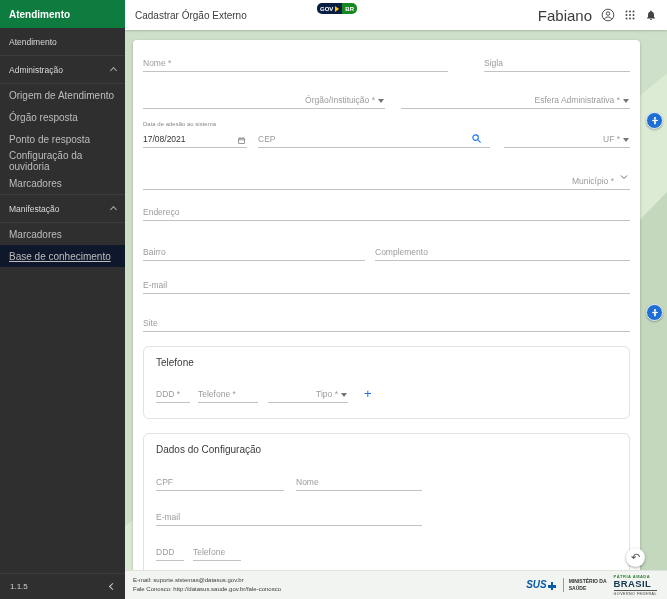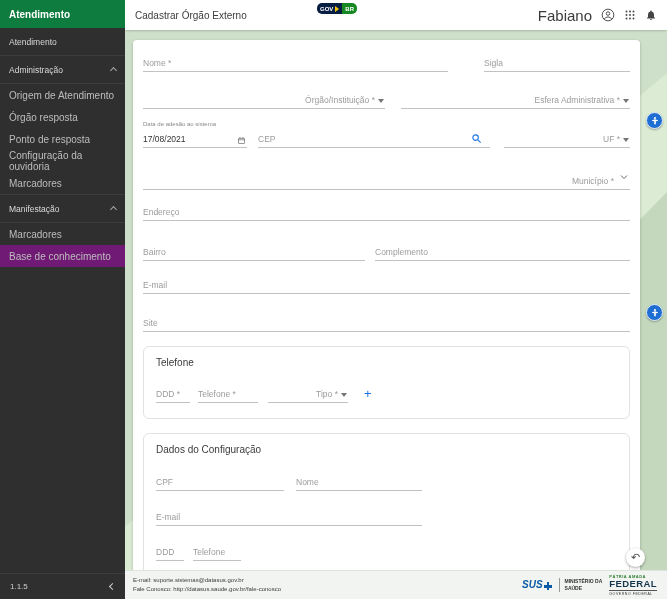--- a/index.html
+++ b/index.html
@@ -7,21 +7,21 @@
   body { font-family:"Liberation Sans", sans-serif; }
   .app { position:relative; width:667px; height:599px; overflow:hidden; background:#cfe0ca; }
 
   
   .sidebar { position:absolute; left:0; top:0; width:125px; height:599px; background:#2f2f2f; z-index:8; display:flex; flex-direction:column; }
   .sidebar-header { height:28px; background:#0e7c3f; color:#fff; font-size:10px; font-weight:bold; display:flex; align-items:center; padding:0 9px; flex:0 0 auto; }
   .nav { flex:1; overflow:hidden; }
   .nav-item { display:flex; align-items:center; justify-content:space-between; padding:0 9px; cursor:pointer; }
   .nav-item.top { height:27px; font-size:8.5px; color:#d9d9d9; }
   .nav-item.sub { height:22px; font-size:10px; color:#bdbdbd; }
-  .nav-item.active { background:#701a75; }
+  .nav-item.active { background:#0f172a;text-decoration:underline; }
   .nav-div { border-top:1px solid #3d3d3d; }
   .chev-up { width:5px; height:5px; border-left:1.2px solid #a8a8a8; border-top:1.2px solid #a8a8a8; transform:rotate(45deg); margin-top:2px; flex:0 0 auto; }
   .sidebar-bottom { height:26px; border-top:1px solid #3d3d3d; display:flex; align-items:center; justify-content:space-between; padding:0 10px; font-size:8px; color:#cfcfcf; flex:0 0 auto; }
   .chev-left { width:5px; height:5px; border-left:1.2px solid #cfcfcf; border-bottom:1.2px solid #cfcfcf; transform:rotate(45deg); cursor:pointer; }
 
   
   .topbar { position:absolute; left:125px; top:0; width:542px; height:30px; background:#fff; display:flex; align-items:center; padding:0 10px; box-shadow:0 1px 2px rgba(0,0,0,.18); z-index:6; }
   .topbar-title { font-size:10px; color:#3c3c3c; }
   .topbar-right { margin-left:auto; display:flex; align-items:center; gap:9px; }
   .user-name { font-size:15px; color:#3c3c3c; }
@@ -318,21 +318,21 @@
       <div class="sus-logo">
         <span class="sus-text">SUS</span>
         <span class="sus-cross"></span>
       </div>
       <div class="ministerio">
         <div>MINISTÉRIO DA</div>
         <div>SAÚDE</div>
       </div>
       <div class="brasil-logo">
         <div class="patria">PÁTRIA AMADA</div>
-        <div class="brasil">FEDERAL</div>
+        <div class="brasil">BRASIL</div>
         <div class="governo">GOVERNO FEDERAL</div>
       </div>
     </div>
   </footer>
 
   <div class="fab-access fab-top">
     <span>
       <svg viewBox="0 0 24 24" width="10" height="10" fill="#fff">
         <circle cx="12" cy="5" r="2.5"></circle>
           <path d="M12 8l-7 2v2l5 .5V20h4v-7.5l5-.5v-2z"></path>

